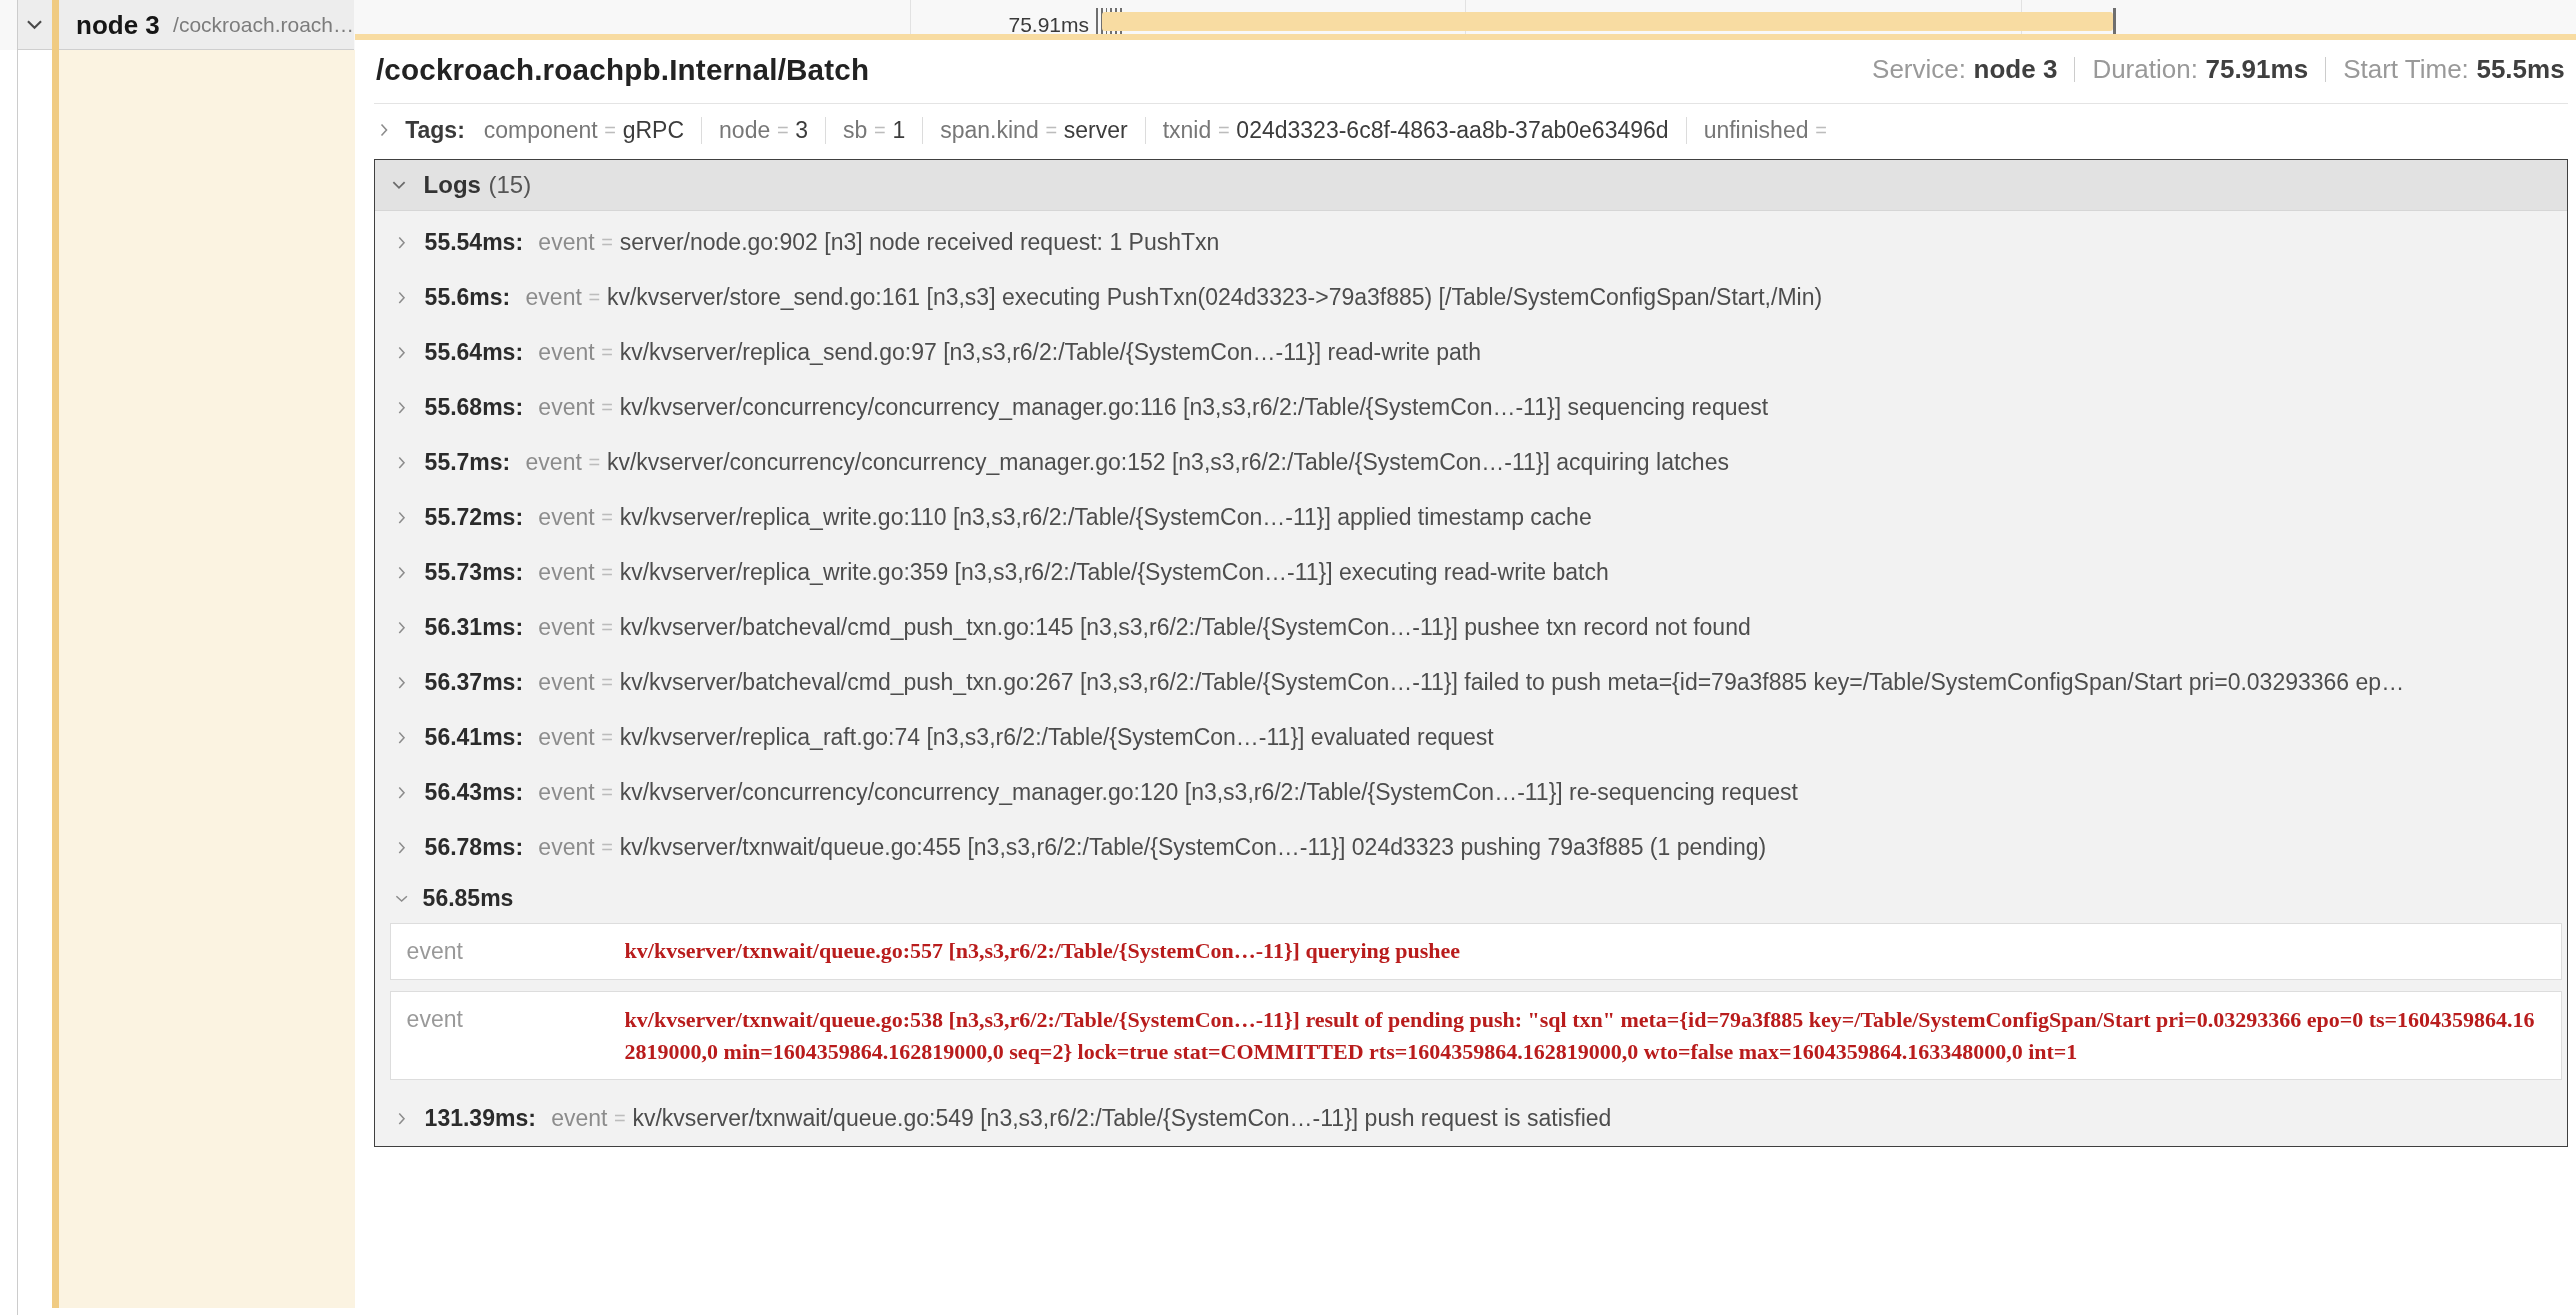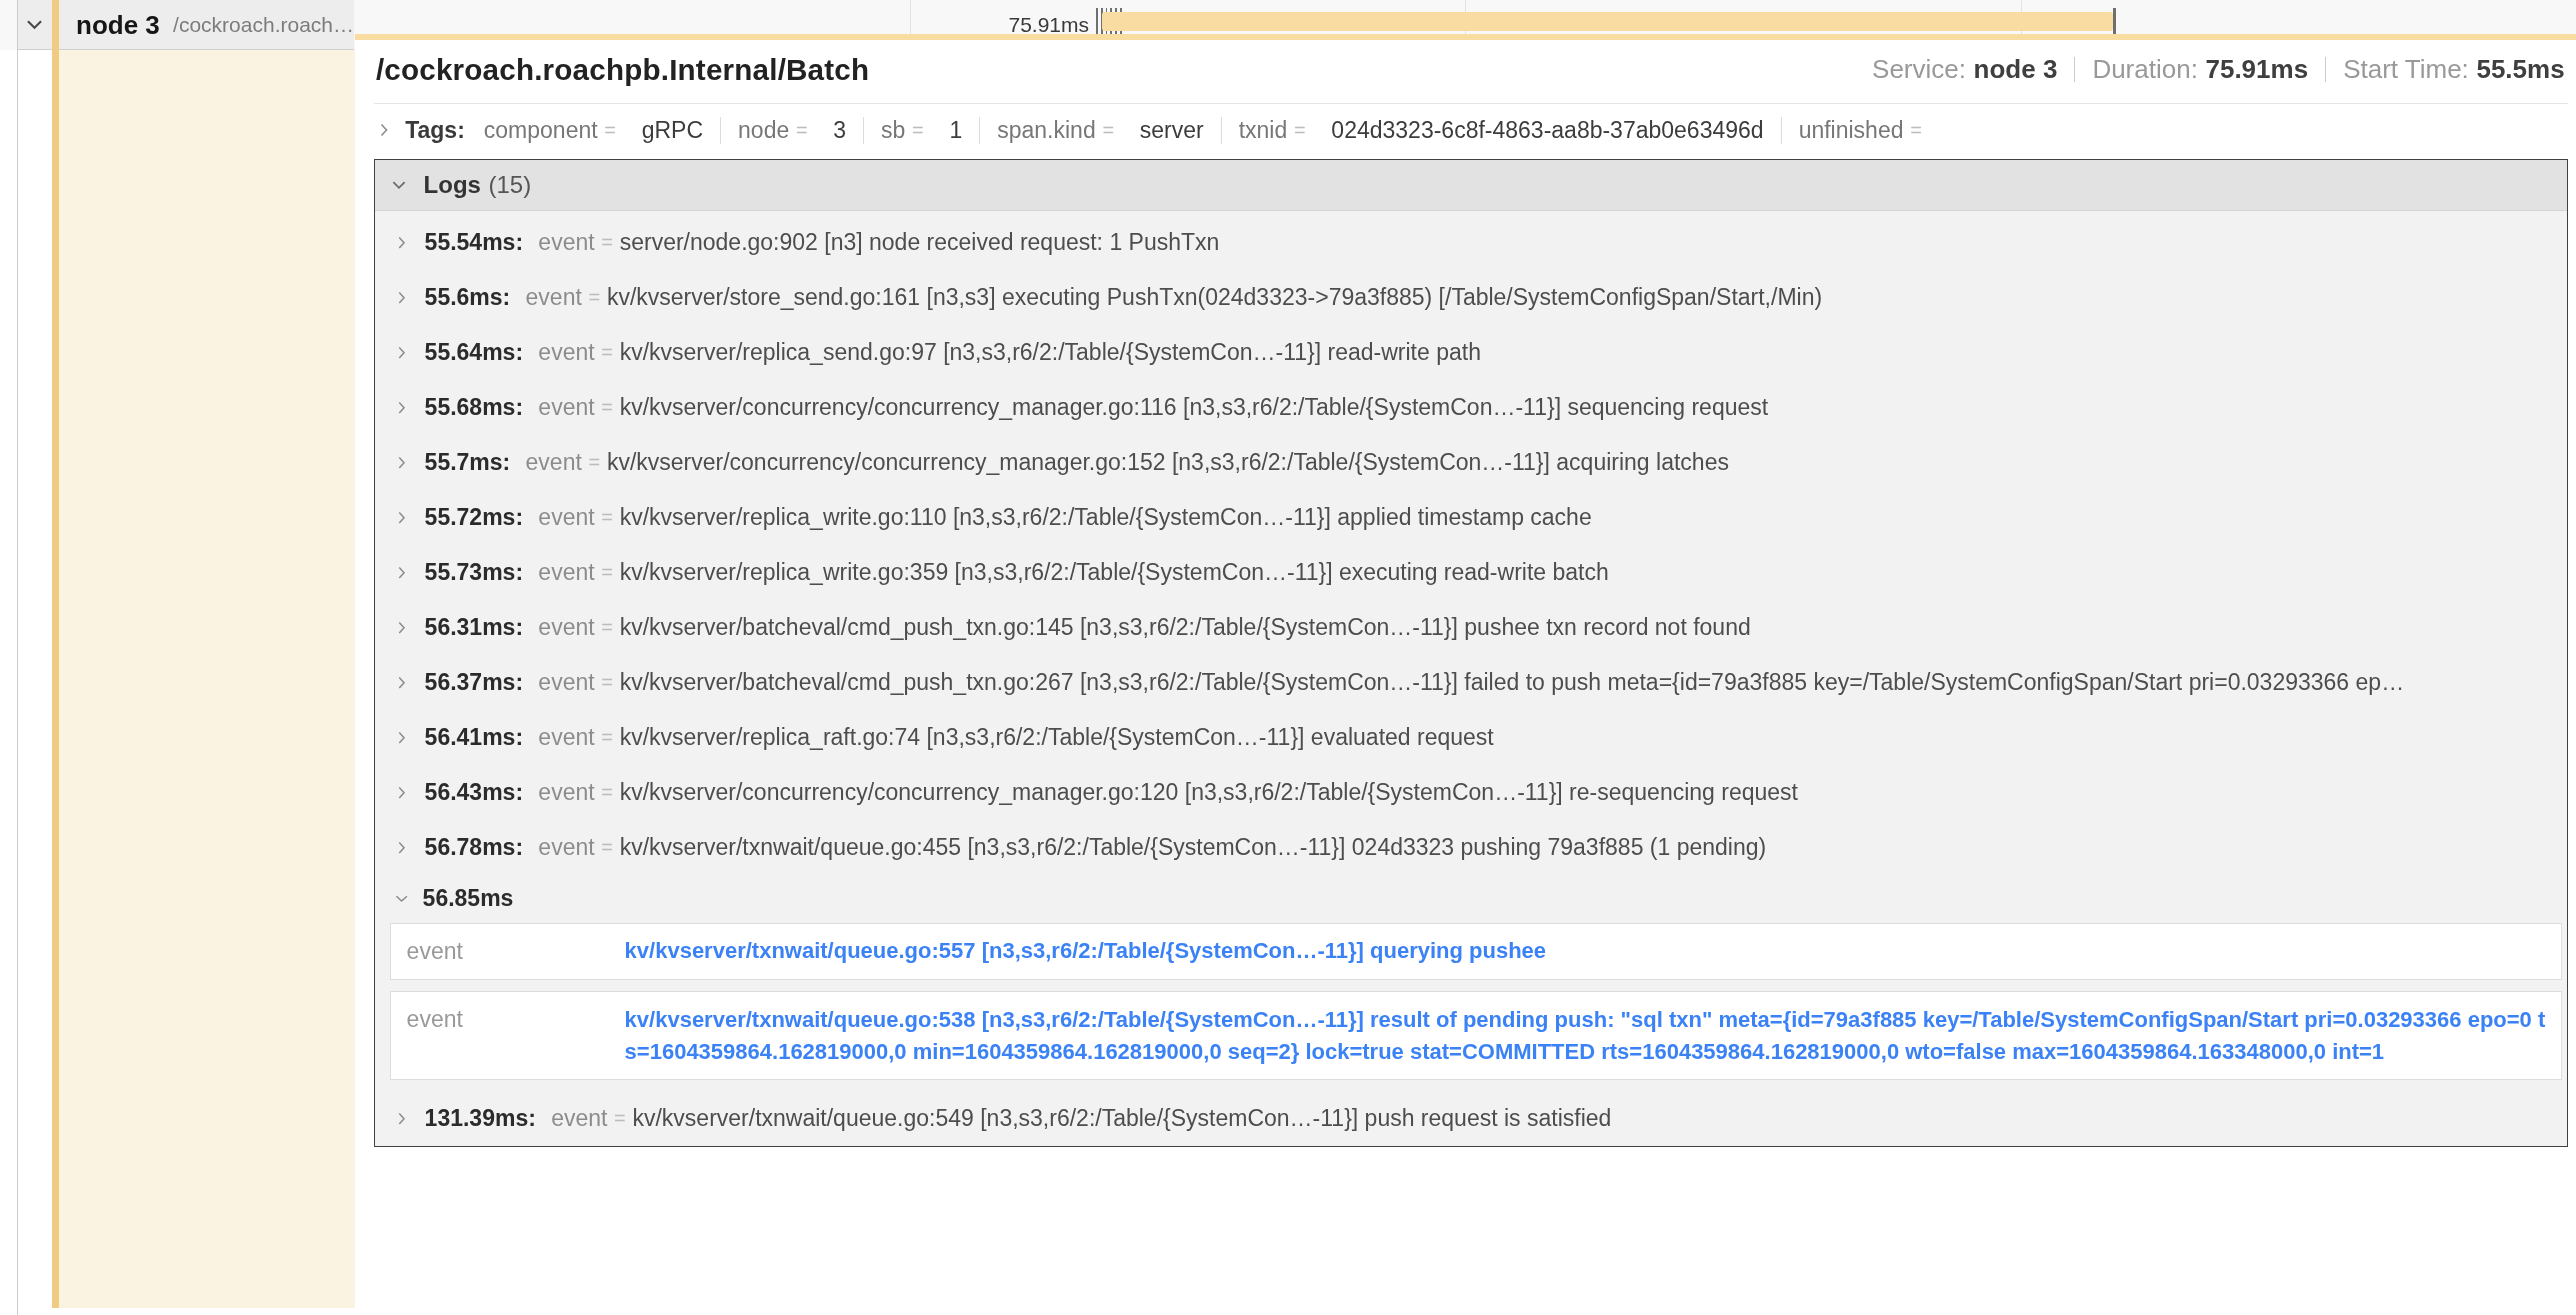--- a/index.html
+++ b/index.html
@@ -72,21 +72,21 @@
     display: flex; align-items: center; margin: 13.3px 0 15.3px 1.9px;
     font-size: 23px; cursor: pointer;
   }
   .tags-row .chev { margin-right: 13.3px; display: flex; align-items: center; }
   .tags-label { font-weight: 700; color: #3a3a3a; margin-right: 19px; }
   .tag-list { display: flex; align-items: center; }
   .tag-pill { display: flex; align-items: center; padding: 0 17px; border-left: 1px solid #dcdcdc; white-space: nowrap; }
   .tag-pill:first-child { border-left: none; padding-left: 0; text-align: right; }
   .tag-pill .k { color: #777777; }
   .tag-pill .eq { color: #bcbcbc; margin: 0 6.7px; font-size: 20px; }
-  .tag-pill .v { color: #3c3c3c; margin-left: 19px; }
+  .tag-pill .v { color: #3c3c3c; }
 
   
   .logs-section {
     background: #f2f2f2; border: 1px solid #404040; margin-top: 3.8px;
   }
   .logs-header {
     display: flex; align-items: center; height: 51px; background: #e2e2e2;
     padding-left: 15.3px; font-size: 24px; color: #333333; cursor: pointer;
     border-bottom: 1px solid #d6d6d6;
   }
@@ -112,22 +112,22 @@
   }
   .log-expanded .exp-head .chev { margin-right: 13.3px; display: flex; align-items: center; }
   .log-expanded .exp-head .ts { font-weight: 700; color: #2b2b2b; }
   .kv-box {
     background: #ffffff; border: 1px solid #dddddd;
     margin: 0 5.7px 0 15.3px; padding: 11.4px 15.3px;
     display: flex; align-items: flex-start;
   }
   .kv-box .k { flex: 0 0 218px; font-size: 23px; color: #999999; padding-top: 2.9px; }
   .kv-box .v {
-    flex: 1; font-family: Liberation Sans, sans-serif;
-    font-size: 22px; line-height: 32px; color: #3b82f6; font-weight: 700;
+    flex: 1; font-family: Liberation Serif, serif;
+    font-size: 22px; line-height: 32px; color: #b91c1c; font-weight: 700;
     word-break: break-all; white-space: pre-wrap;
   }
 
   .logs-footer { padding: 13.3px 0 13.3px 9.5px; font-size: 19px; color: #999999; }
 
   .chev svg { display: block; }
 </style>
 </head>
 <body>
 

